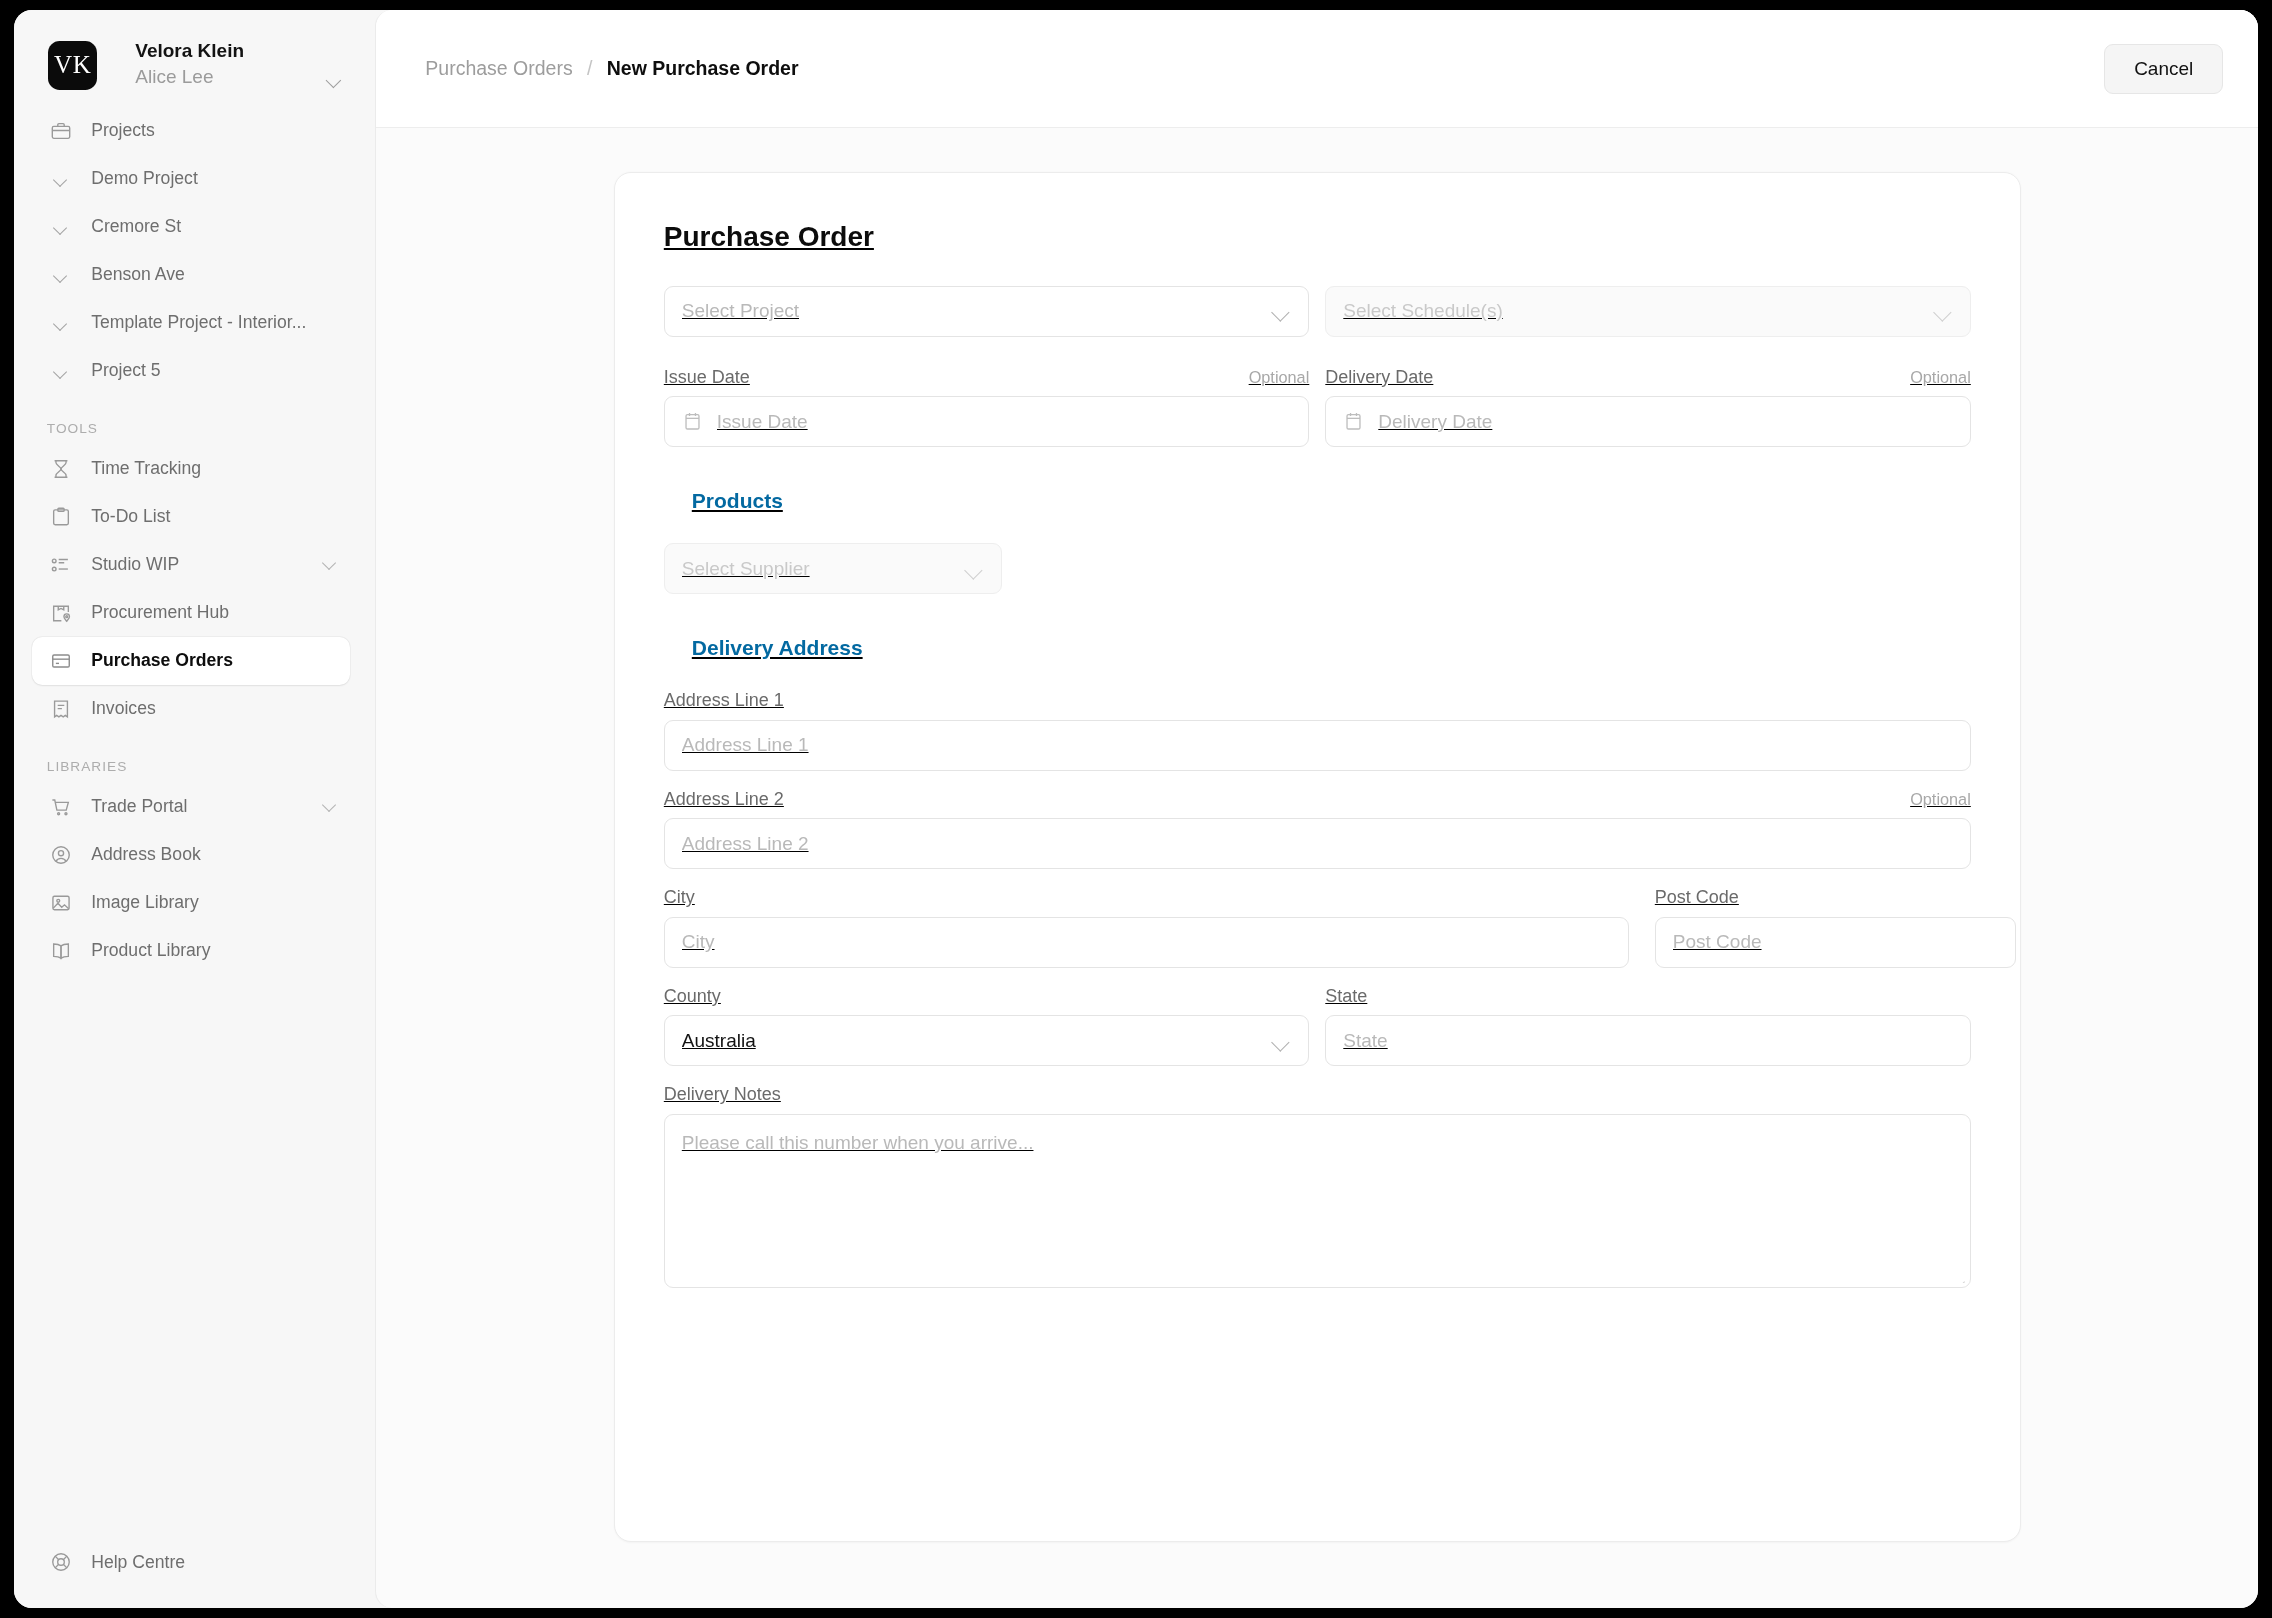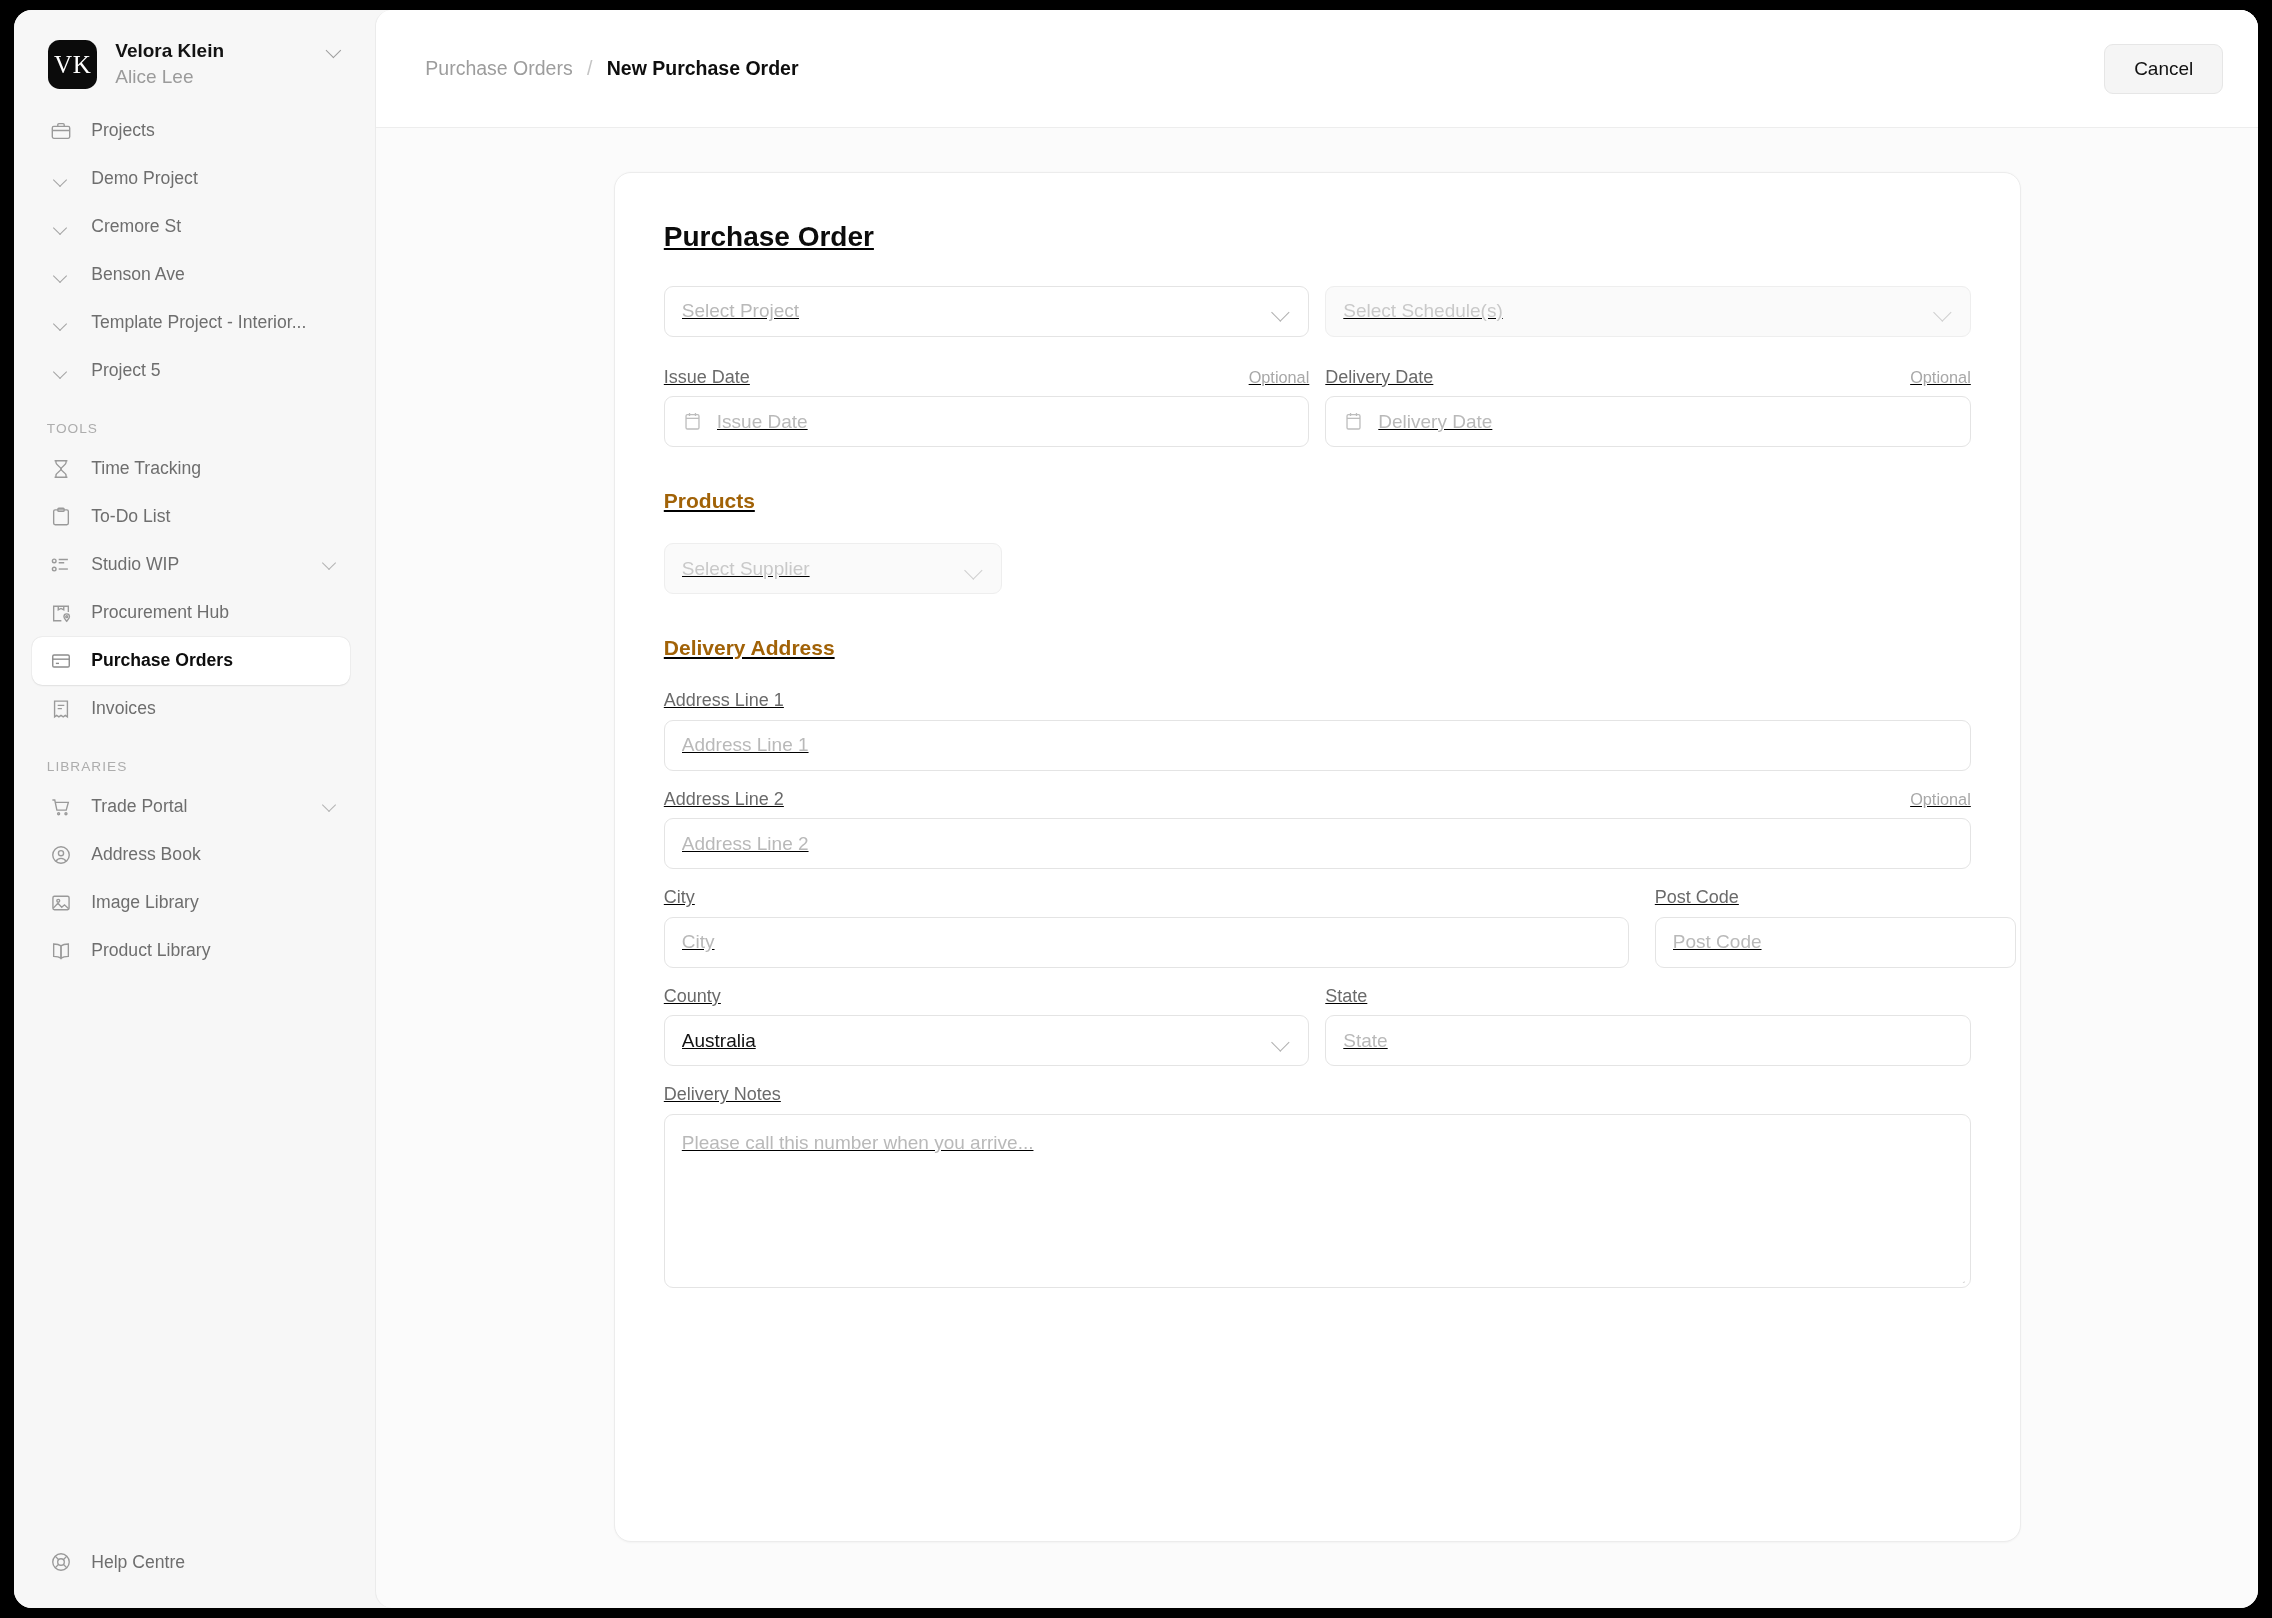--- a/index.html
+++ b/index.html
@@ -32,23 +32,24 @@
     background: #f7f7f7;
     flex: 0 0 361px;
     display: flex;
     flex-direction: column;
     padding: 0 0 0 0;
     position: relative;
   }
 
   .workspace {
     display: flex;
-    align-items: flex-start;
+    align-items: flex-end;
     margin: 30px 0 0 34px;
     width: 294px;
+    gap: 20px;
   }
   .ws-avatar {
     width: 49px; height: 49px;
     background: #0b0b0b;
     border-radius: 11.7px;
     color: #fff;
     display: flex; align-items: center; justify-content: center;
     font-family: "Liberation Serif", serif;
     font-size: 25px;
     letter-spacing: 0.7px;
@@ -258,21 +259,22 @@
   .control .cal-ico { flex: 0 0 22px; margin-right: 13px; display:flex; align-items:center; }
   .control .cal-ico svg { width: 21px; height: 21px; display:block; }
 
   .spacer-28 { height: 18px; }
   .spacer-46 { height: 30px; }
   .spacer-64 { height: 42px; }
 
   .section-title {
     font-size: 21px;
     font-weight: bold;
-    color: #a16207;
+    color: #0369a1;
+    margin-left: 28px;
   }
 
   .supplier-wrap { width: 338px; }
 
   .textarea-box {
     height: 174px;
     border: 0.7px solid #e4e4e4;
     border-radius: 9px;
     background: #ffffff;
     padding: 17px 17px;

